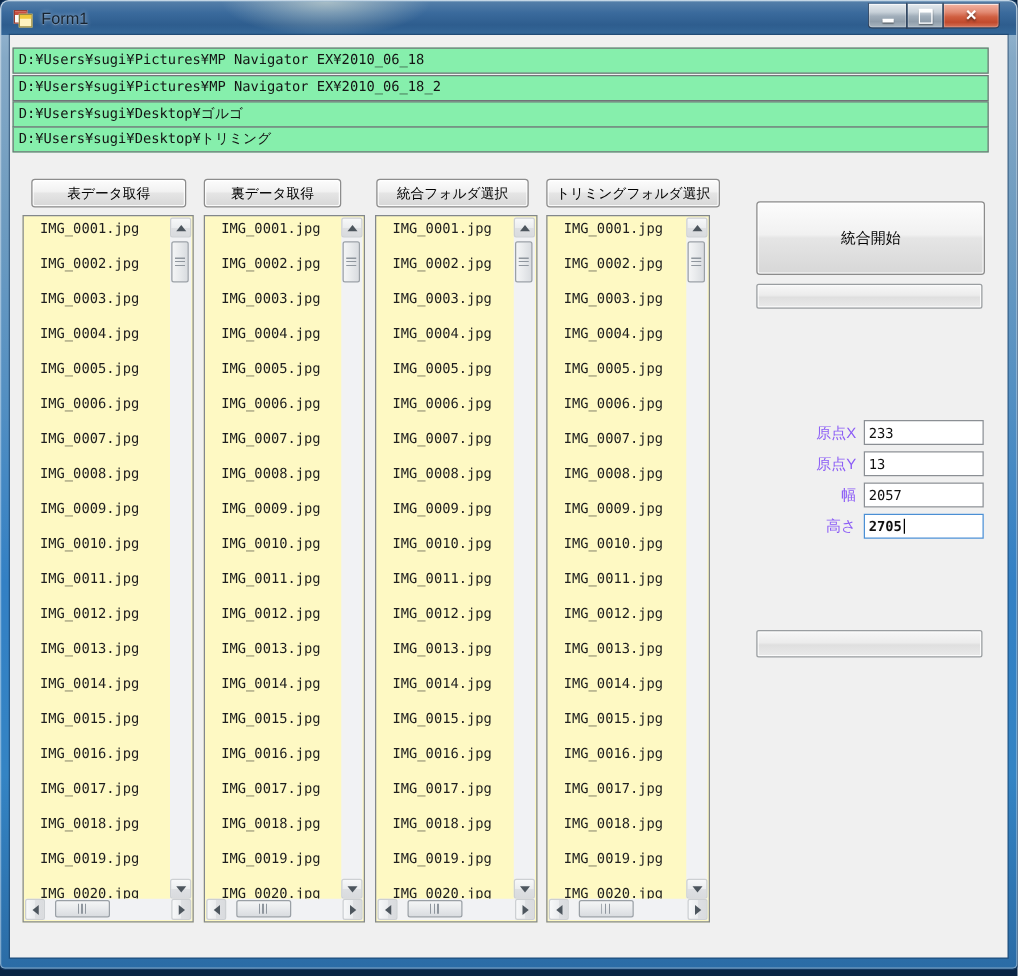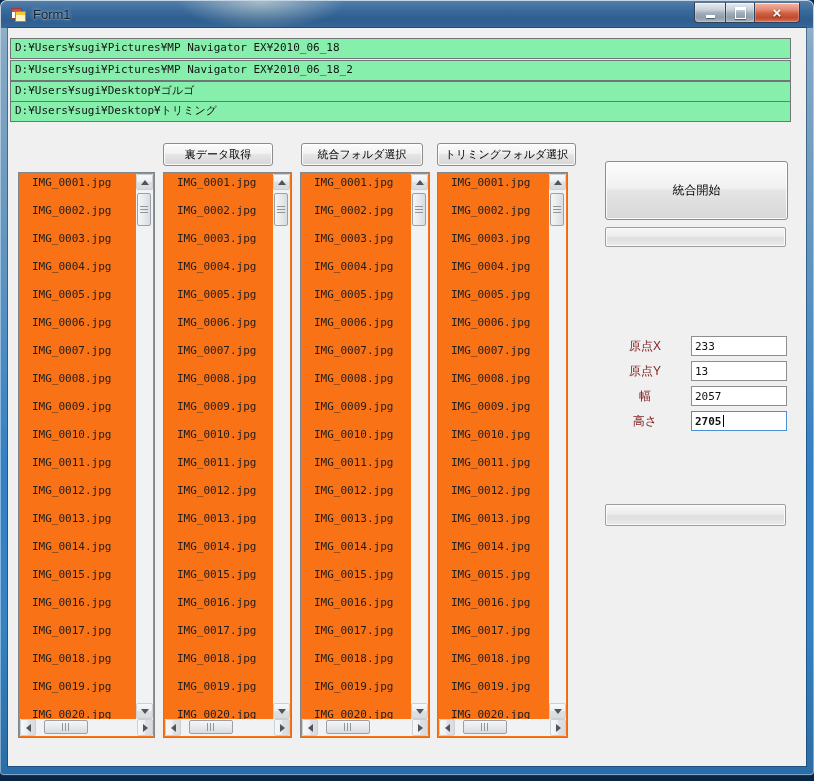--- a/index.html
+++ b/index.html
@@ -62,21 +62,21 @@
     position:absolute;
     border:1px solid #8c8c8c;border-radius:3px;
     background:linear-gradient(180deg,#fcfcfc 0%,#f1f1f1 45%,#e5e5e5 50%,#d7d7d7 100%);
     box-shadow:inset 0 0 0 1px rgba(255,255,255,.85);
     font-size:11px;color:#000;
     display:flex;align-items:center;justify-content:center;cursor:default;
   }
   
   .listbox{
     position:absolute;top:144px;height:566px;
-    background:#f97316;border:1px solid #82878c;box-sizing:border-box;
+    background:#fef9c3;border:1px solid #82878c;box-sizing:border-box;
   }
   .list-items{position:absolute;left:1px;top:1px;right:18px;bottom:18px;overflow:hidden;padding-top:2px;}
   .list-item{
     height:28px;line-height:28px;padding-left:12px;
     font:11px "DejaVu Sans Mono",monospace;color:#1e1e1e;white-space:nowrap;
   }
   .vscroll{position:absolute;top:1px;right:1px;bottom:18px;width:17px;background:#f1f2f4;}
   .hscroll{position:absolute;left:1px;right:1px;bottom:1px;height:17px;background:#f1f2f4;}
   .sb-btn{
     position:absolute;display:flex;align-items:center;justify-content:center;
@@ -111,21 +111,21 @@
   .big-btn{left:0;width:181px;font-size:12px;}
   .progress{
     position:absolute;left:0;width:179px;
     border:1px solid #9a9ea1;border-radius:2px;
     background:linear-gradient(180deg,#f7f7f7,#ececec 45%,#dfdfdf 55%,#eaeaea);
     box-shadow:inset 0 0 0 1px #fbfbfb;
   }
   .field-row{position:absolute;left:0;width:183px;height:21px;}
   .field-label{
     position:absolute;left:0;top:0;width:80px;height:21px;line-height:21px;
-    text-align:center;font-size:12px;color:#7f1d1d;
+    text-align:right;font-size:12px;color:#8b5cf6;
   }
   .field-input{
     position:absolute;left:86px;top:0;width:88px;height:17px;
     border:1px solid #8b8f94;background:#fff;
     font:11px "DejaVu Sans Mono",monospace;color:#111;padding:1px 3px 0 3px;outline:none;
   }
   .field-row.focused .field-input{
     border:1px solid #4b8fd4;
     background-image:linear-gradient(#000,#000);
     background-repeat:no-repeat;background-size:1px 12px;background-position:31px 3px;font-weight:bold;
@@ -154,20 +154,21 @@
     </div>
   </div>
 
   <div class="client">
 
     <div class="pathbox" style="top:10px">D:¥Users¥sugi¥Pictures¥MP Navigator EX¥2010_06_18</div>
     <div class="pathbox" style="top:32px">D:¥Users¥sugi¥Pictures¥MP Navigator EX¥2010_06_18_2</div>
     <div class="pathbox" style="top:73px">D:¥Users¥sugi¥Desktop¥トリミング</div>
     <div class="pathbox" style="top:53px">D:¥Users¥sugi¥Desktop¥ゴルゴ</div>
 
+    <div class="btn" style="left:17px;top:115px;width:122px;height:21px">表データ取得</div>
     <div class="btn" style="left:155px;top:115px;width:108px;height:21px">裏データ取得</div>
     <div class="btn" style="left:293px;top:115px;width:120px;height:21px">統合フォルダ選択</div>
     <div class="btn" style="left:429px;top:115px;width:137px;height:21px">トリミングフォルダ選択</div>
 
     <div class="listbox" style="left:10px;width:137px">
       <div class="list-items">
           <div class="list-item">IMG_0001.jpg</div>
           <div class="list-item">IMG_0002.jpg</div>
           <div class="list-item">IMG_0003.jpg</div>
           <div class="list-item">IMG_0004.jpg</div>

